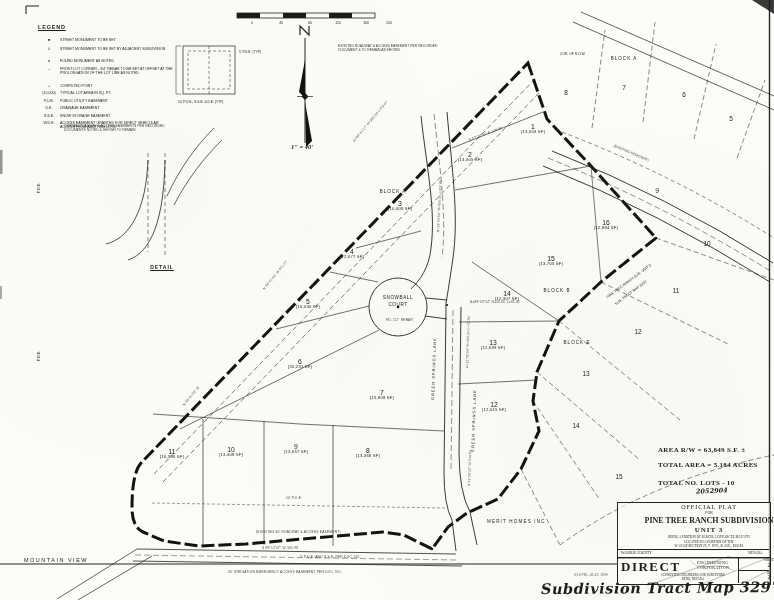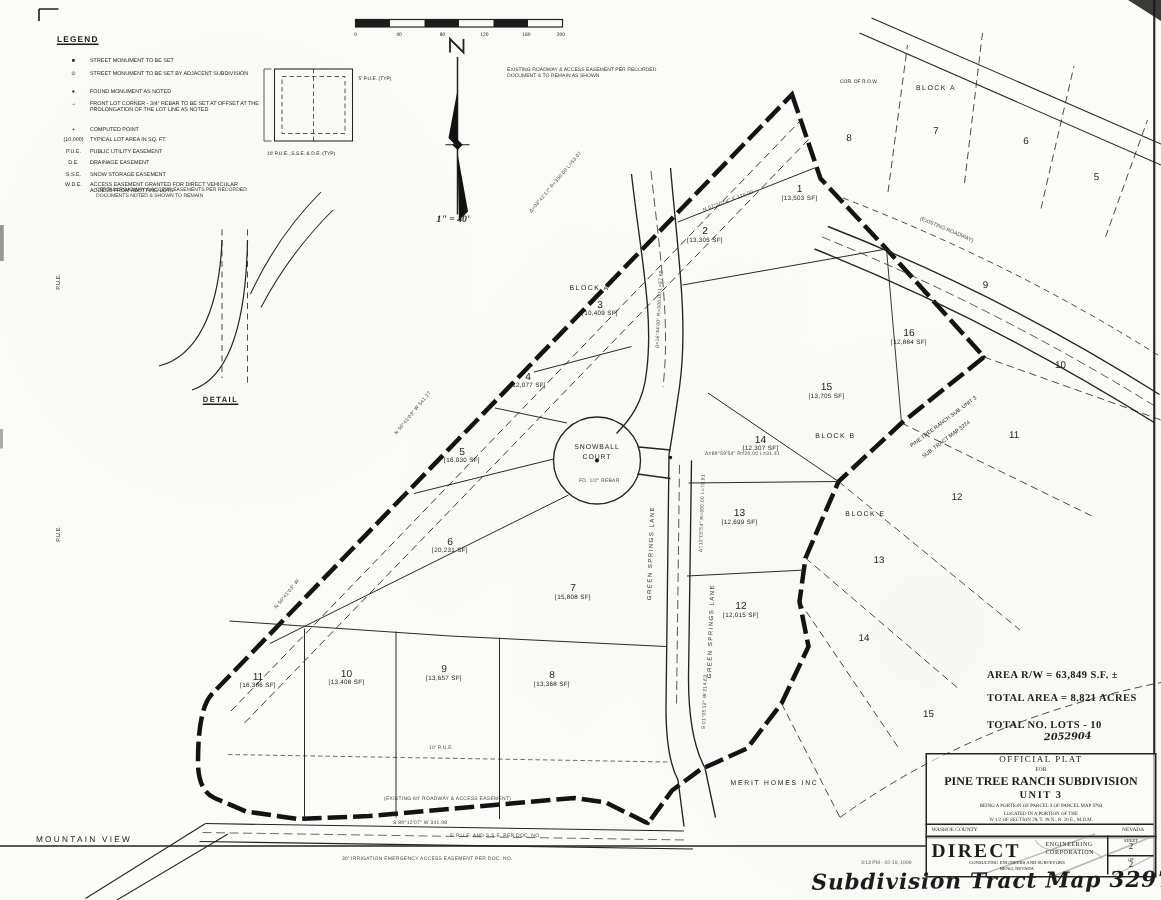--- a/index.html
+++ b/index.html
@@ -3,21 +3,21 @@
 <meta charset="utf-8">
 <style>
   html,body{margin:0;padding:0;}
   #sheet{position:relative;width:774px;height:600px;overflow:hidden;
     background:#fcfcf9;
     background-image:radial-gradient(circle at 20% 30%, rgba(0,0,0,0.015), transparent 60%),
                      radial-gradient(circle at 80% 70%, rgba(0,0,0,0.02), transparent 55%);
     font-family:"Liberation Sans",sans-serif;color:#1c1c1c;}
   svg{position:absolute;left:0;top:0;}
   .a{position:absolute;white-space:nowrap;color:#1c1c1c;}
-  .c{transform:translateX(-50%);text-align:center;}
+  .c{transform:translateX(-50%);text-align:center;margin-left:15px;}
   
   .lg-title{font-size:5.5px;font-weight:bold;letter-spacing:.8px;text-decoration:underline;}
   .lgs{left:40px;width:18px;font-size:3.6px;text-align:center;}
   .lgt{left:60px;width:114px;font-size:3.6px;line-height:1.25;white-space:normal;}
   
   .lot{transform:translateX(-50%);text-align:center;line-height:1.1;}
   .lot .ln{display:block;font-size:6.8px;}
   .lot .la{display:block;font-size:4.2px;letter-spacing:.2px;}
   .adj{transform:translateX(-50%);font-size:6.5px;}
   .blk{transform:translateX(-50%);font-size:4.6px;letter-spacing:1px;}
@@ -259,21 +259,21 @@
   <div class="a ann" style="left:470px;top:300px">Δ=89°59'54"  R=20.00  L=31.41</div>
   <div class="a ann" style="left:467px;top:486px;transform:rotate(-88deg);transform-origin:left top">S 01°05'12" W  214.63</div>
   <div class="a ann" style="left:262px;top:546px">S 89°12'07" W  341.98</div>
   <div class="a ann" style="left:256px;top:530px">(EXISTING 60' ROADWAY &amp; ACCESS EASEMENT)</div>
   <div class="a ann" style="left:228px;top:570px">30' IRRIGATION EMERGENCY ACCESS EASEMENT PER DOC. NO.</div>
   <div class="a ann" style="left:300px;top:555px">5' P.U.E. AND S.S.E. PER DOC. NO.</div>
   <div class="a ann" style="left:286px;top:496px">10' P.U.E.</div>
   <div class="a ann" style="left:352px;top:140px;transform:rotate(-50deg);transform-origin:left top">Δ=08°41'17"  R=350.00  L=53.07</div>
   <div class="a ann" style="left:386px;top:318px">FD. 1/2" REBAR</div>
 
-  <div class="a serif stats" style="left:658px;top:461px">TOTAL AREA = 8.821 ACRES</div>
+  <div class="a serif stats" style="left:658px;top:461px">TOTAL AREA = 5.184 ACRES</div>
   <div class="a serif stats" style="left:658px;top:446px">AREA R/W = 63,849 S.F. ±</div>
   <div class="a serif stats" style="left:658px;top:479px">TOTAL NO. LOTS - 10</div>
   <div class="a hand" style="left:696px;top:487px;font-size:6.5px;transform:rotate(-2deg)">2052904</div>
 
   <div class="box" style="left:617px;top:502px;width:152px;height:55px"></div>
   <div class="a c serif" style="left:694px;top:504px;font-size:6px;letter-spacing:1px">OFFICIAL PLAT</div>
   <div class="a c serif" style="left:694px;top:511px;font-size:3.8px">FOR</div>
   <div class="a c serif" style="left:694px;top:515.5px;font-size:8px;font-weight:bold">PINE TREE RANCH SUBDIVISION</div>
   <div class="a c serif" style="left:694px;top:525.5px;font-size:7px;font-weight:bold;letter-spacing:1px">UNIT 3</div>
   <div class="a c serif" style="left:694px;top:535px;font-size:3.3px">BEING A PORTION OF PARCEL 3 OF PARCEL MAP 5793</div>

